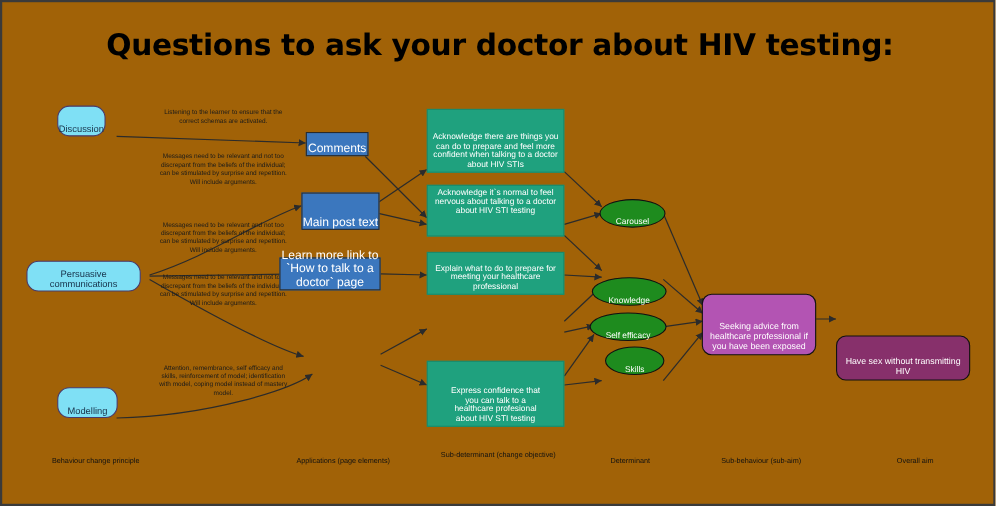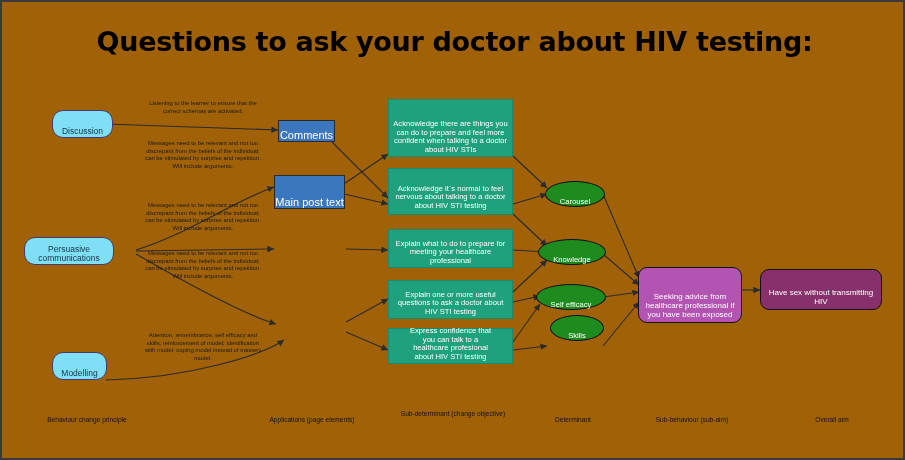--- a/index.html
+++ b/index.html
@@ -21,21 +21,21 @@
              color:#17324a;font-size:8.5px;}
   
   .application{background:#3B77BE;border:1.5px solid #2a2a2a;font-size:11px;}
   
   .subdet{background:#1FA17E;border:1px solid #1a8a6b;font-size:7.6px;}
   
   .determinant{background:#1E8B1E;border:1.5px solid #111;border-radius:50%;
                font-size:7.6px;}
   
   .subbeh{background:#B354B3;border:1.5px solid #111;border-radius:9px;font-size:8px;}
-  .aim{background:#87306B;border:1.5px solid #111;border-radius:9px;font-size:8px;}
+  .aim{background:#87306B;border:1.5px solid #111;border-radius:9px;font-size:8px;margin-top:36px;}
 
   .annot{position:absolute;text-align:center;font-size:5.9px;line-height:1.28;
          color:#1a1a1a;font-family:"Liberation Sans",sans-serif;}
 
   .collabel{position:absolute;text-align:center;font-size:6.6px;color:#111;
             line-height:1.3;font-family:"Liberation Sans",sans-serif;}
 </style>
 </head>
 <body>
 
@@ -94,63 +94,63 @@
 
       <path d="M601,192 L637,276"></path>
       <path d="M601,252 L637,283"></path>
       <path d="M594,296 L637,290"></path>
       <path d="M601,344 L637,300"></path>
 
       <path d="M740,288 L758,288"></path>
     </g>
   </svg>
 
-  <div class="node principle" style="left:50px;top:108px;width:61px;height:28px;">
+  <div class="node principle" style="left:50px;top:94px;width:44px;height:28px;">
     <span>Discussion</span>
   </div>
-  <div class="node principle" style="left:22px;top:235px;width:90px;height:28px;">
+  <div class="node principle" style="left:22px;top:235px;width:104px;height:28px;">
     <span>Persuasive communications</span>
   </div>
   <div class="node principle" style="left:50px;top:350px;width:55px;height:28px;">
     <span>Modelling</span>
   </div>
 
   <div class="annot" style="left:142px;top:98px;width:118px;">Listening to the learner to ensure that the correct schemas are activated.</div>
   <div class="annot" style="left:142px;top:138px;width:118px;">Messages need to be relevant and not too discrepant from the beliefs of the individual; can be stimulated by surprise and repetition. Will include arguments.</div>
   <div class="annot" style="left:142px;top:200px;width:118px;">Messages need to be relevant and not too discrepant from the beliefs of the individual; can be stimulated by surprise and repetition. Will include arguments.</div>
   <div class="annot" style="left:142px;top:248px;width:118px;">Messages need to be relevant and not too discrepant from the beliefs of the individual; can be stimulated by surprise and repetition. Will include arguments.</div>
   <div class="annot" style="left:142px;top:330px;width:118px;">Attention, remembrance, self efficacy and skills, reinforcement of model; identification with model, coping model instead of mastery model.</div>
 
   <div class="node application" style="left:276px;top:118px;width:57px;height:22px;">
     <span>Comments</span>
   </div>
   <div class="node application" style="left:272px;top:173px;width:71px;height:34px;">
     <span>Main post text</span>
   </div>
+  <div class="node application" style="left:252px;top:232px;width:92px;height:30px;">
+    <span>Learn more link to `How to talk to a doctor` page</span>
+  </div>
 
   <div class="node subdet" style="left:386px;top:97px;width:125px;height:58px;padding:2px 3px;">
     <span>Acknowledge there are things you can do to prepare and feel more confident when talking to a doctor about HIV STIs</span>
   </div>
-  <div class="node subdet" style="left:386px;top:166px;width:125px;height:47px;padding:4px 3px;">
+  <div class="node subdet" style="left:386px;top:166px;width:125px;height:47px;padding:18px 3px;">
     <span>Acknowledge it`s normal to feel nervous about talking to a doctor about HIV STI testing</span>
   </div>
   <div class="node subdet" style="left:386px;top:227px;width:125px;height:39px;padding:2px 3px;">
     <span>Explain what to do to prepare for meeting your healthcare professional</span>
   </div>
-  <div class="node subdet" style="left:386px;top:278px;width:125px;height:39px;padding:2px 3px;">
-    <span>Explain one or more useful questions to ask a doctor about HIV STI testing</span>
-  </div>
-  <div class="node subdet" style="left:386px;top:326px;width:125px;height:36px;padding:2px 19px;">
+  <div class="node subdet" style="left:386px;top:326px;width:125px;height:60px;padding:2px 19px;">
     <span>Express confidence that you can talk to a healthcare profesional about HIV STI testing</span>
   </div>
 
   <div class="node determinant" style="left:543px;top:179px;width:60px;height:26px;">
     <span>Carousel</span>
   </div>
-  <div class="node determinant" style="left:536px;top:237px;width:68px;height:26px;">
+  <div class="node determinant" style="left:536px;top:250px;width:68px;height:26px;">
     <span>Knowledge</span>
   </div>
   <div class="node determinant" style="left:534px;top:282px;width:70px;height:26px;">
     <span>Self efficacy</span>
   </div>
   <div class="node determinant" style="left:548px;top:313px;width:54px;height:26px;">
     <span>Skills</span>
   </div>
 
   <div class="node subbeh" style="left:636px;top:265px;width:104px;height:56px;padding:2px 4px;">

